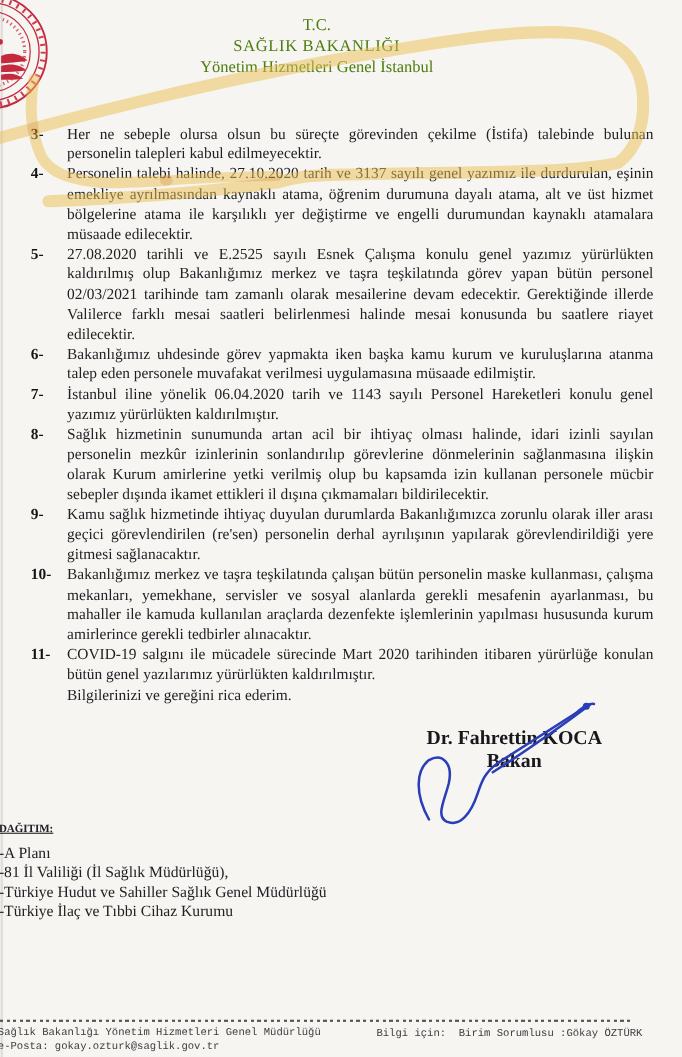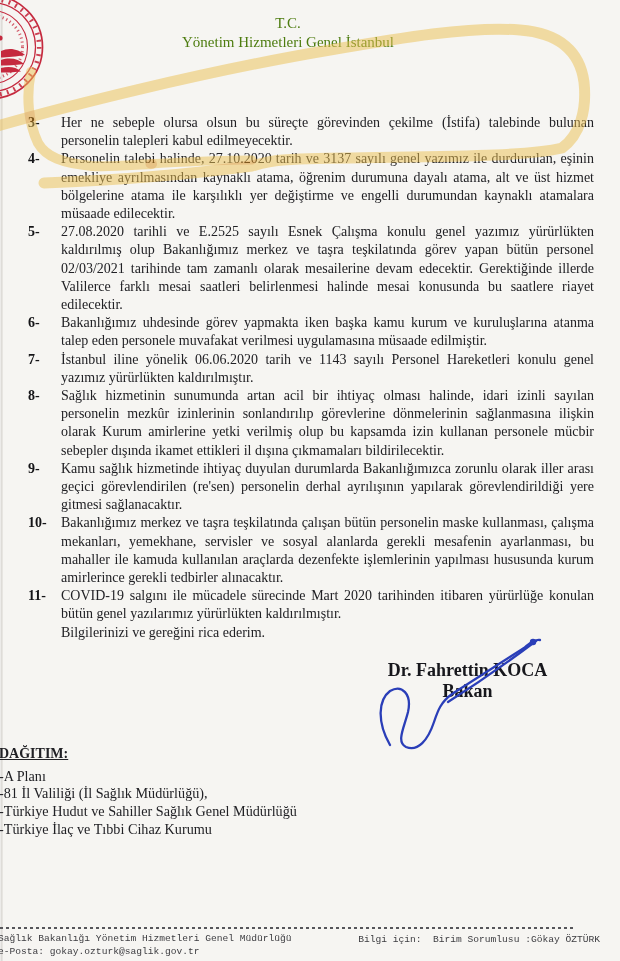--- a/index.html
+++ b/index.html
@@ -40,50 +40,51 @@
     text-align:center;font-weight:bold;font-size:18px;line-height:21px;
     color:#17171c;
   }
   
   .dagitim{
     position:absolute;left:-1px;top:745px;
     font-size:14.2px;line-height:17.7px;color:#212125;
   }
   .dagitim-heading{
     font-weight:bold;text-decoration:underline;margin-bottom:5px;
-    font-size:14px;
+    font-size:10px;
   }
   
   .footer{
     position:absolute;left:0;right:0;top:925px;height:36px;
     font-family:Liberation Mono, monospace;
     font-size:9.6px;color:#3c3c40;
   }
   .footer-rule{
     position:absolute;left:0;top:2px;width:576px;height:2px;
     background:repeating-linear-gradient(90deg,#55555a 0 3px,transparent 3px 6px);
   }
   .footer-org{position:absolute;left:-2px;top:8px;white-space:pre;}
   .footer-email{position:absolute;left:-2px;top:21px;white-space:pre;}
-  .footer-contact{position:absolute;right:20px;top:9px;white-space:pre;}
+  .footer-contact{position:absolute;right:36px;top:9px;white-space:pre;}
   
   .overlay{
     position:absolute;left:0;top:0;width:620px;height:961px;
     pointer-events:none;z-index:5;
   }
   .hl{mix-blend-mode:multiply;}
 </style>
 </head>
 <body>
 
 <div class="page">
   <div class="scan-edge"></div>
 
   <div class="header">
     <div>T.C.</div>
+    <div class="l2">SAĞLIK BAKANLIĞI</div>
     <div>Yönetim Hizmetleri Genel İstanbul</div>
   </div>
 
   <div class="content">
     <div id="items-list">
         <div class="row">
     <div class="num">3-</div>
     <div class="para">Her ne sebeple olursa olsun bu süreçte görevinden çekilme (İstifa) talebinde bulunan personelin talepleri kabul edilmeyecektir.</div>
   </div>
         <div class="row">
@@ -93,21 +94,21 @@
         <div class="row">
     <div class="num">5-</div>
     <div class="para">27.08.2020 tarihli ve E.2525 sayılı Esnek Çalışma konulu genel yazımız yürürlükten kaldırılmış olup Bakanlığımız merkez ve taşra teşkilatında görev yapan bütün personel 02/03/2021 tarihinde tam zamanlı olarak mesailerine devam edecektir. Gerektiğinde illerde Valilerce farklı mesai saatleri belirlenmesi halinde mesai konusunda bu saatlere riayet edilecektir.</div>
   </div>
         <div class="row">
     <div class="num">6-</div>
     <div class="para">Bakanlığımız uhdesinde görev yapmakta iken başka kamu kurum ve kuruluşlarına atanma talep eden personele muvafakat verilmesi uygulamasına müsaade edilmiştir.</div>
   </div>
         <div class="row">
     <div class="num">7-</div>
-    <div class="para">İstanbul iline yönelik 06.06.2020 tarih ve 1143 sayılı Personel Hareketleri konulu genel yazımız yürürlükten kaldırılmıştır.</div>
+    <div class="para">İstanbul iline yönelik 06.04.2020 tarih ve 1143 sayılı Personel Hareketleri konulu genel yazımız yürürlükten kaldırılmıştır.</div>
   </div>
         <div class="row">
     <div class="num">8-</div>
     <div class="para">Sağlık hizmetinin sunumunda artan acil bir ihtiyaç olması halinde, idari izinli sayılan personelin mezkûr izinlerinin sonlandırılıp görevlerine dönmelerinin sağlanmasına ilişkin olarak Kurum amirlerine yetki verilmiş olup bu kapsamda izin kullanan personele mücbir sebepler dışında ikamet ettikleri il dışına çıkmamaları bildirilecektir.</div>
   </div>
         <div class="row">
     <div class="num">9-</div>
     <div class="para">Kamu sağlık hizmetinde ihtiyaç duyulan durumlarda Bakanlığımızca zorunlu olarak iller arası geçici görevlendirilen (re'sen) personelin derhal ayrılışının yapılarak görevlendirildiği yere gitmesi sağlanacaktır.</div>
   </div>
         <div class="row">

